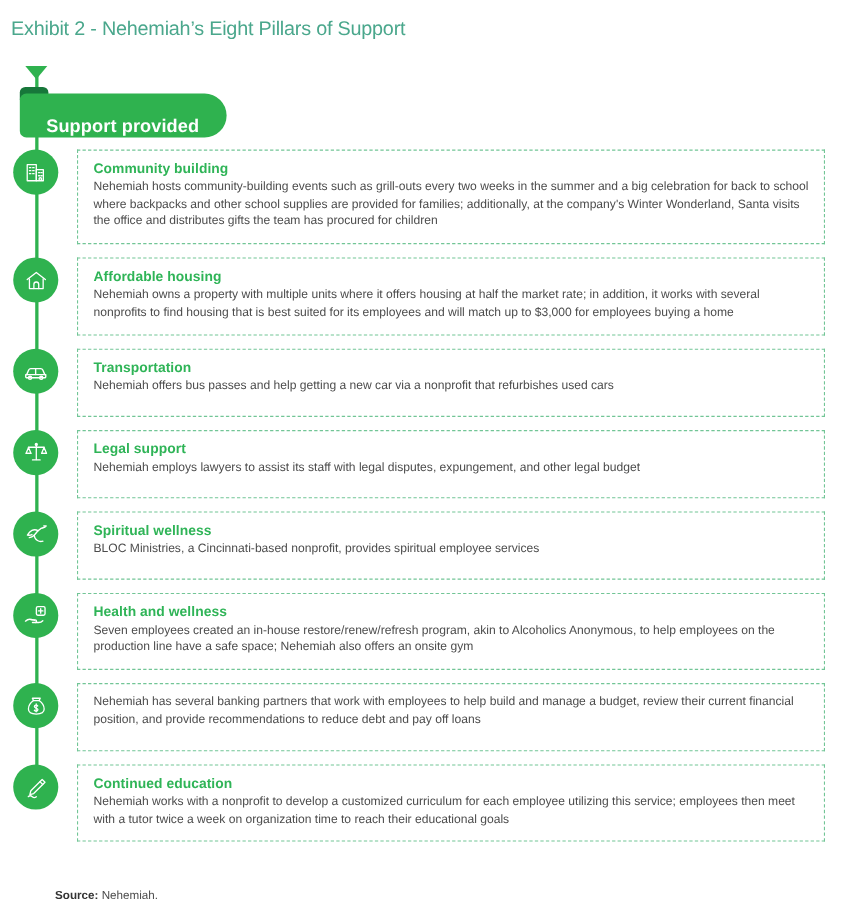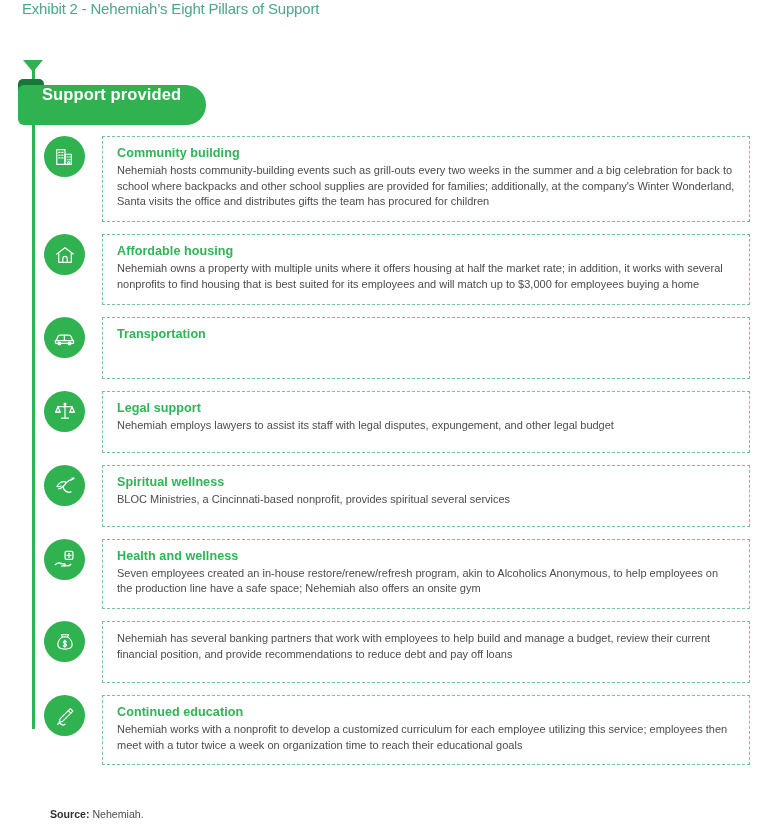--- a/index.html
+++ b/index.html
@@ -14,27 +14,26 @@
     height: 833px;
     position: relative;
     font-family: "Liberation Sans", sans-serif;
     overflow: hidden;
   }
 
   
   .exhibit-title {
     position: absolute;
     left: 10px;
-    top: 0;
-    font-size: 15px;
+    top: 16px;
+    font-size: 18px;
     font-weight: 400;
     letter-spacing: -0.2px;
     color: #4aa78c;
     white-space: nowrap;
-    margin-left: 12px;
   }
 
   
   .timeline-spine {
     position: absolute;
     left: 32px;
     top: 64px;
     width: 2.5px;
     height: 682px;
     background: #2fb24f;
@@ -53,21 +52,21 @@
   
   .ribbon {
     position: absolute;
     left: 18px;
     top: 85px;
     width: 188px;
     height: 40px;
     background: #2fb24f;
     border-radius: 6px 20px 20px 6px;
     display: flex;
-    align-items: flex-start;
+    align-items: flex-end;
     z-index: 4;
   }
   .ribbon-fold {
     position: absolute;
     left: 18px;
     top: 79px;
     width: 26px;
     height: 12px;
     background: #17773a;
     border-radius: 5px 5px 0 0;
@@ -81,21 +80,20 @@
     letter-spacing: 0.1px;
     white-space: nowrap;
   }
 
   
   .pillars {
     position: absolute;
     left: 0;
     top: 136px;
     width: 768px;
-    padding-left: 32px;
   }
   .pillar-row {
     position: relative;
     display: flex;
     align-items: flex-start;
     margin-bottom: 12px;
   }
   .icon-col {
     position: relative;
     width: 70px;
@@ -216,20 +214,21 @@
             <path d="M2.5 15.2 h19 v1.9 a1.1 1.1 0 0 1 -1.1 1.1 h-16.8 a1.1 1.1 0 0 1 -1.1 -1.1 z"></path>
             <path d="M3.4 15.2 l1.9 -4.4 a2.2 2.2 0 0 1 2 -1.3 h9.4 a2.2 2.2 0 0 1 2 1.3 l1.9 4.4"></path>
             <line x1="11.9" y1="9.5" x2="11.9" y2="15.2"></line>
             <circle cx="6.6" cy="18.2" r="1.5"></circle>
             <circle cx="17.2" cy="18.2" r="1.5"></circle>
           </svg>
         </div>
       </div>
       <div class="pillar-box">
         <div class="pillar-heading">Transportation</div>
+        <div class="pillar-body">Nehemiah offers bus passes and help getting a new car via a nonprofit that refurbishes used cars</div>
       </div>
     </div>
     <div class="pillar-row">
       <div class="icon-col">
         <div class="icon-badge">
           <svg width="22" height="22" viewBox="0 0 24 24" fill="none" stroke="#fff" stroke-width="1.3" stroke-linecap="round" stroke-linejoin="round">
             <line x1="12" y1="4" x2="12" y2="19.4"></line>
             <line x1="4.2" y1="7.2" x2="19.8" y2="7.2"></line>
             <line x1="8.2" y1="19.8" x2="15.8" y2="19.8"></line>
             <circle cx="12" cy="4.4" r="1"></circle>
@@ -252,21 +251,21 @@
             <path d="M20.4 5.6 c-2.6 .3 -4.6 1.5 -6.2 3.2 -1.3 1.4 -2.4 3 -3.7 4.3 -1.2 1.2 -2.7 2.1 -4.6 2.3"></path>
             <path d="M14.2 8.8 c-1.9 -1 -4 -1.1 -5.8 -.2 -1.9 .9 -3.3 2.6 -4.3 4.4 1.7 .3 3.1 .1 4.3 -.5"></path>
             <path d="M10.5 13.1 c.2 2.1 1.3 3.9 3.1 5 1.6 1 3.5 1.2 5.2 .6"></path>
             <path d="M20.4 5.6 l1.5 -1.2 -2.3 -.1"></path>
             <circle cx="18.6" cy="6.3" r=".55" fill="#fff" stroke="none"></circle>
           </svg>
         </div>
       </div>
       <div class="pillar-box">
         <div class="pillar-heading">Spiritual wellness</div>
-        <div class="pillar-body">BLOC Ministries, a Cincinnati-based nonprofit, provides spiritual several services</div>
+        <div class="pillar-body">BLOC Ministries, a Cincinnati-based nonprofit, provides spiritual employee services</div>
       </div>
     </div>
     <div class="pillar-row">
       <div class="icon-col">
         <div class="icon-badge">
           <svg width="23" height="23" viewBox="0 0 24 24" fill="none" stroke="#fff" stroke-width="1.3" stroke-linecap="round" stroke-linejoin="round">
             <rect x="12.6" y="3.6" width="8.2" height="8.2" rx="1.4"></rect>
             <line x1="16.7" y1="5.6" x2="16.7" y2="9.8"></line>
             <line x1="14.6" y1="7.7" x2="18.8" y2="7.7"></line>
             <path d="M2.2 17.4 c1.6 -1.5 3.6 -2.1 5.6 -1.6 l3.4 .9"></path>

